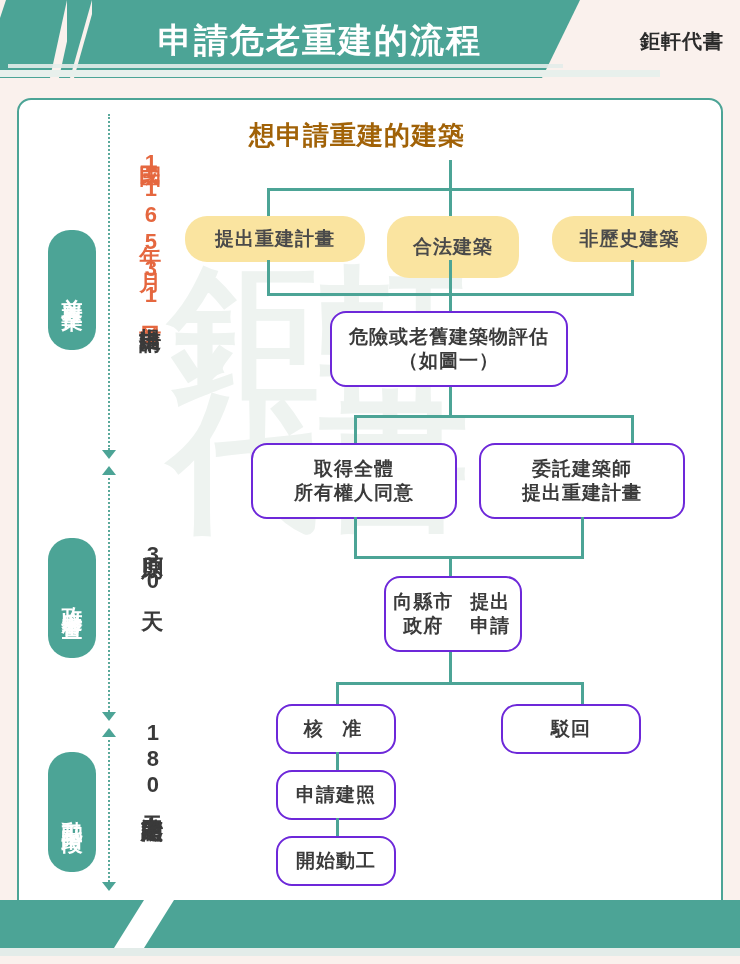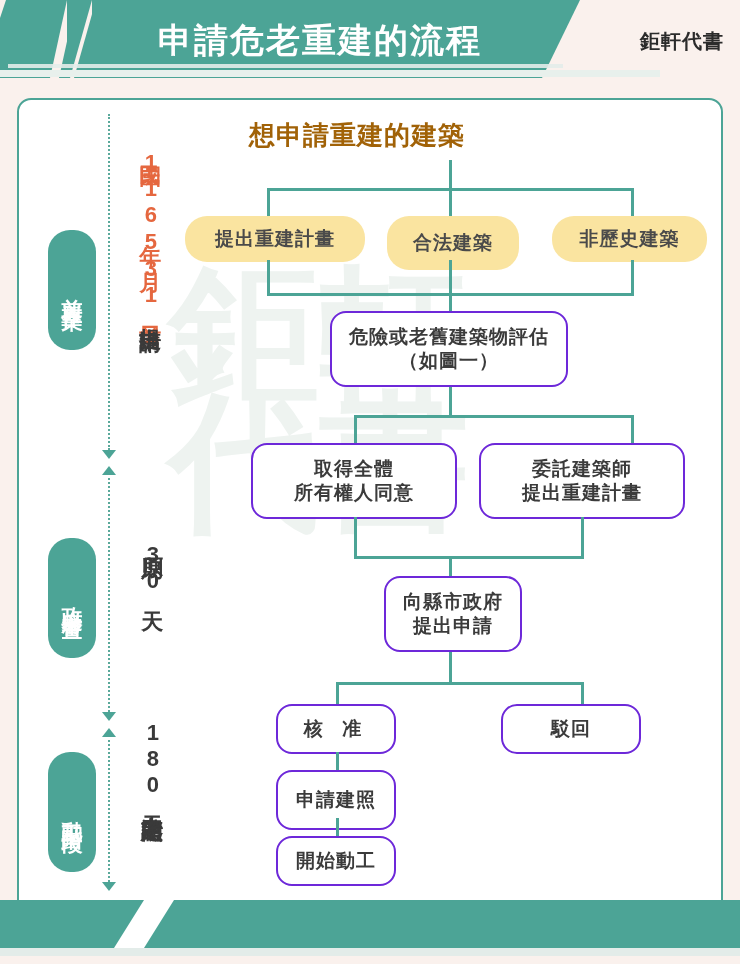--- a/index.html
+++ b/index.html
@@ -175,21 +175,21 @@
     <div class="ln v" style="left:430px;top:60px;height:30px;"></div>
 
     <div class="ln h" style="left:248px;top:88px;width:367px;"></div>
     <div class="ln v" style="left:248px;top:88px;height:30px;"></div>
     <div class="ln v" style="left:430px;top:88px;height:30px;"></div>
     <div class="ln v" style="left:612px;top:88px;height:30px;"></div>
 
     <div class="ybox" style="left:166px;top:116px;width:180px;height:46px;">
       <span>提出重建計畫</span>
     </div>
-    <div class="ybox" style="left:368px;top:116px;width:132px;height:54px;">
+    <div class="ybox" style="left:368px;top:116px;width:132px;height:62px;">
       <span>合法建築</span>
     </div>
     <div class="ybox" style="left:533px;top:116px;width:155px;height:46px;">
       <span>非歷史建築</span>
     </div>
 
     <div class="ln v" style="left:248px;top:160px;height:36px;"></div>
     <div class="ln v" style="left:430px;top:160px;height:36px;"></div>
     <div class="ln v" style="left:612px;top:160px;height:36px;"></div>
     <div class="ln h" style="left:248px;top:193px;width:367px;"></div>
@@ -212,39 +212,39 @@
     <div class="tbox" style="left:232px;top:343px;width:206px;height:76px;flex-direction:column;">
       <span>取得全體</span>
       <span class="l2">所有權人同意</span>
     </div>
 
     <div class="ln v" style="left:335px;top:417px;height:42px;"></div>
     <div class="ln v" style="left:562px;top:417px;height:42px;"></div>
     <div class="ln h" style="left:335px;top:456px;width:230px;"></div>
     <div class="ln v" style="left:430px;top:456px;height:22px;"></div>
 
-    <div class="tbox" style="left:365px;top:476px;width:138px;height:76px;flex-direction:column;">
+    <div class="tbox" style="left:365px;top:476px;width:138px;height:76px;flex-direction:row;">
       <span>向縣市政府</span>
       <span class="l2">提出申請</span>
     </div>
 
     <div class="ln v" style="left:430px;top:552px;height:32px;"></div>
     <div class="ln h" style="left:317px;top:582px;width:248px;"></div>
     <div class="ln v" style="left:317px;top:582px;height:24px;"></div>
     <div class="ln v" style="left:562px;top:582px;height:24px;"></div>
 
     <div class="tbox" style="left:257px;top:604px;width:120px;height:50px;">
       <span class="wide-letter">核 准</span>
     </div>
     <div class="tbox" style="left:482px;top:604px;width:140px;height:50px;">
       <span>駁回</span>
     </div>
 
     <div class="ln v" style="left:317px;top:652px;height:20px;"></div>
-    <div class="tbox" style="left:257px;top:670px;width:120px;height:60px;">
+    <div class="tbox" style="left:257px;top:670px;width:120px;height:50px;">
       <span>申請建照</span>
     </div>
     <div class="ln v" style="left:317px;top:718px;height:20px;"></div>
     <div class="tbox" style="left:257px;top:736px;width:120px;height:50px;">
       <span>開始動工</span>
     </div>
 
   </div>
 
   <div class="footer-band"></div>

